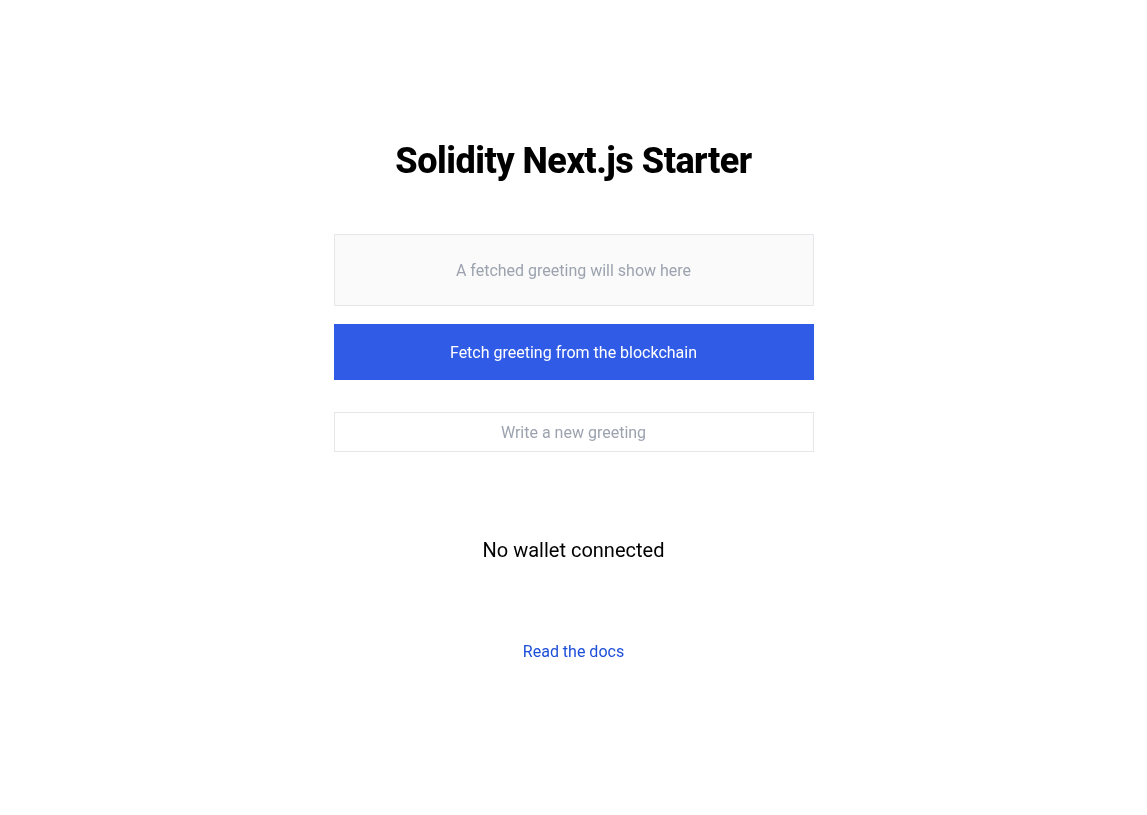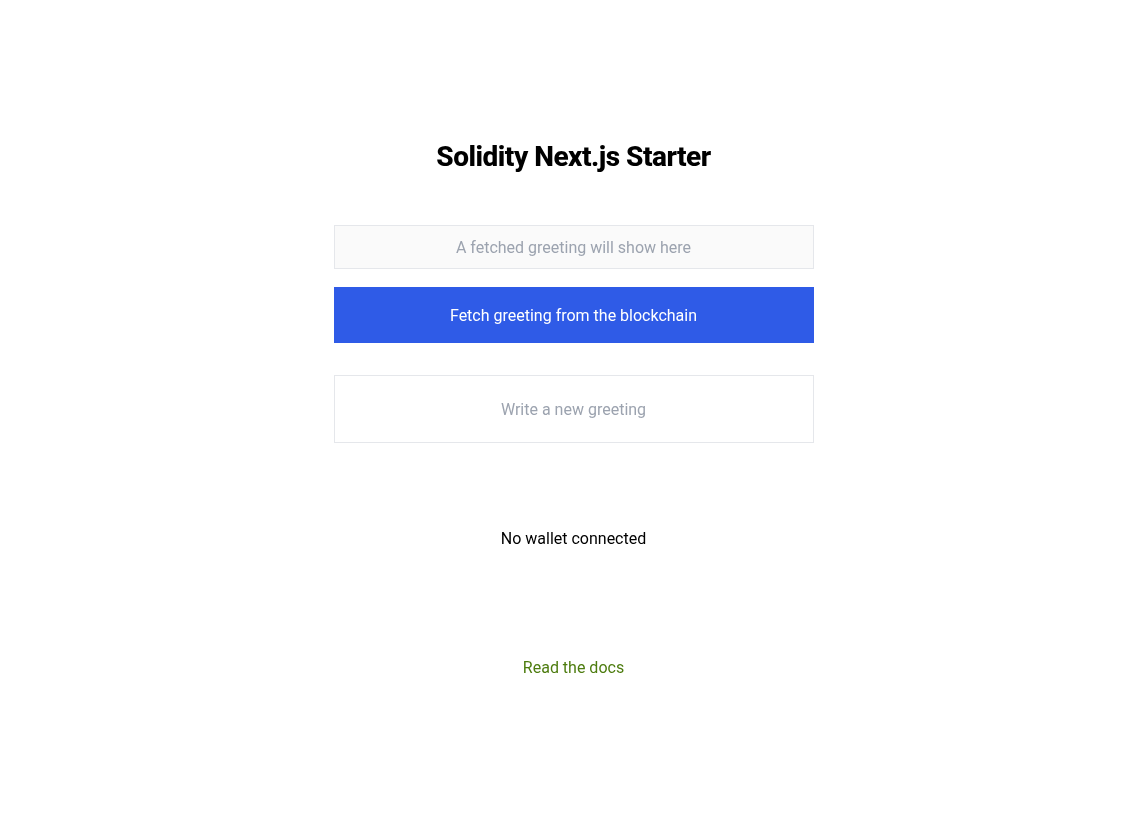--- a/index.html
+++ b/index.html
@@ -18,44 +18,44 @@
     .container {
       max-width: 480px;
       margin: 0 auto;
       padding-top: 140px;
       display: flex;
       flex-direction: column;
       align-items: center;
     }
     
     .title {
-      font-size: 28px;
+      font-size: 36px;
       font-weight: 800;
       color: #000000;
       text-align: center;
       margin-bottom: 52px;
       letter-spacing: -0.5px;
     }
     
     .display-box {
       width: 480px;
-      height: 44px;
+      height: 72px;
       background: #fafafa;
       border: 1px solid #e5e7eb;
       display: flex;
       align-items: center;
       justify-content: center;
       color: #9ca3af;
       font-size: 16px;
       margin-bottom: 18px;
     }
     
     .input-box {
       width: 480px;
-      height: 68px;
+      height: 40px;
       background: #ffffff;
       border: 1px solid #e5e7eb;
       text-align: center;
       color: #111827;
       font-size: 16px;
       margin-bottom: 18px;
       font-family: inherit;
       outline: none;
     }
     
@@ -78,30 +78,30 @@
       justify-content: center;
       font-family: inherit;
     }
     
     .section-gap {
       height: 32px;
     }
     
     .status-text {
       color: #000000;
-      font-size: 16px;
+      font-size: 20px;
       text-align: left;
       margin-top: 68px;
     }
     
     .docs-link {
-      color: #4d7c0f;
+      color: #1d4ed8;
       font-size: 16px;
       text-align: center;
-      margin-top: 110px;
+      margin-top: 80px;
       text-decoration: none;
       cursor: pointer;
     }
   </style>
 </head>
 <body>
 
 <div class="container">
   <h1 class="title">Solidity Next.js Starter</h1>
 

